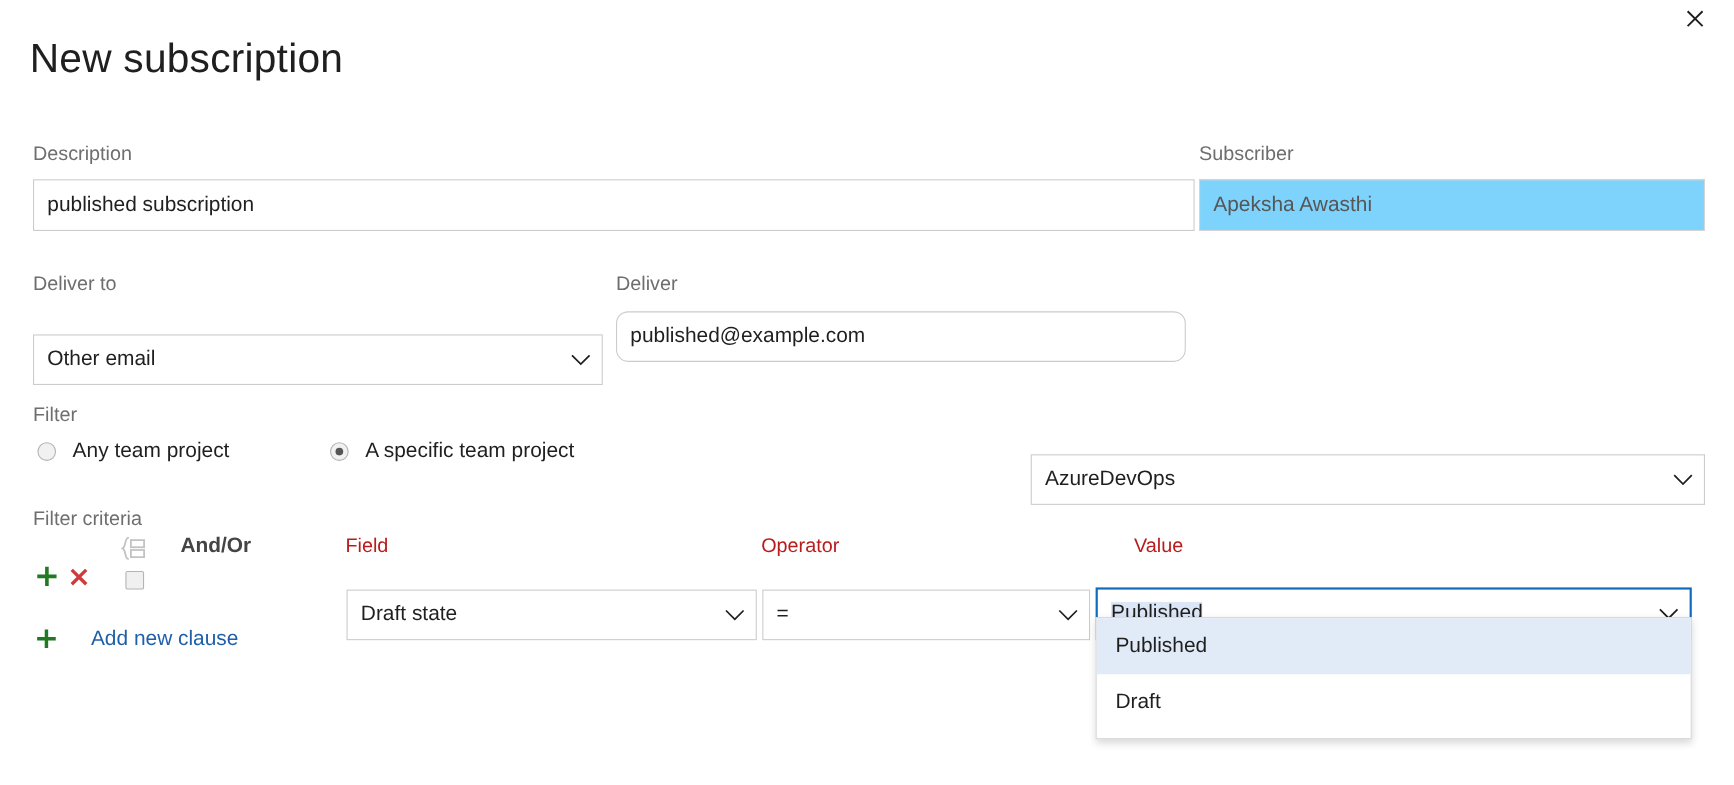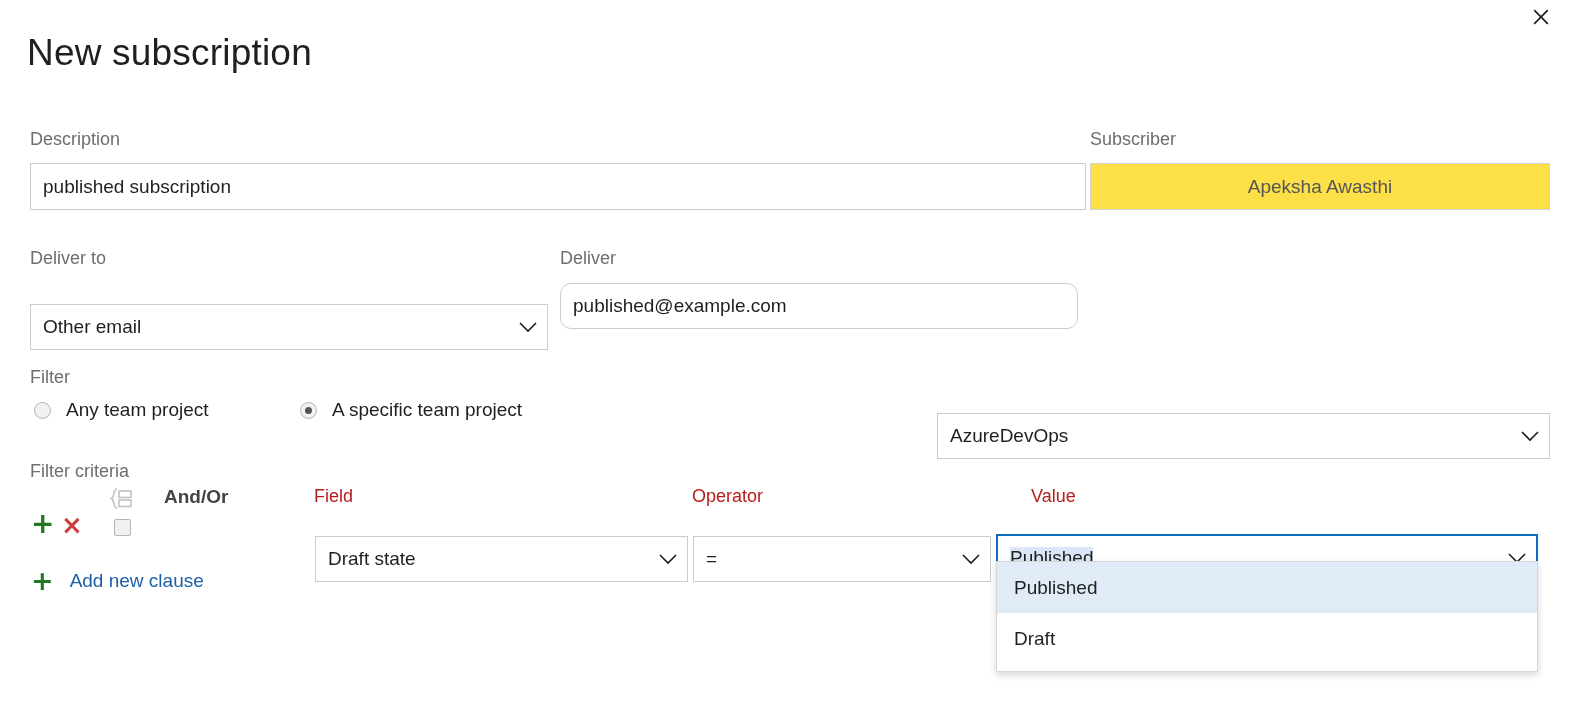--- a/index.html
+++ b/index.html
@@ -63,24 +63,23 @@
     box-sizing: border-box;
     border: 1px solid #cccccc;
     background: #ffffff;
     font-family: "Liberation Sans", sans-serif;
     font-size: 19px;
     color: #1f1f1f;
     padding: 0 12px;
     outline: none;
   }
   .text-input.disabled {
-    background: #fde047;
+    background: #7dd3fc;
     border-color: #d4d4d4;
     color: #565656;
-    text-align: center;
   }
 
   
   .combo {
     position: absolute;
     box-sizing: border-box;
     border: 1px solid #cccccc;
     background: #ffffff;
     display: flex;
     align-items: center;
@@ -223,21 +222,21 @@
   .add-clause .ac-plus {
     color: #217a21;
     font-size: 27px;
     font-weight: 700;
     font-family: "DejaVu Sans", sans-serif;
     line-height: 1;
   }
   .add-clause .ac-text {
     color: #1f5fa8;
     font-size: 19px;
-    margin-left: 16px;
+    margin-left: 29px;
     white-space: nowrap;
   }
 </style>
 </head>
 <body>
 
 <button class="close-btn">
   <span>
     <svg width="20" height="20" viewBox="0 0 20 20" aria-hidden="true">
       <path d="M3.2 3.2 L16.8 16.8 M16.8 3.2 L3.2 16.8" stroke="#1f1f1f" stroke-width="1.7" fill="none"></path>

